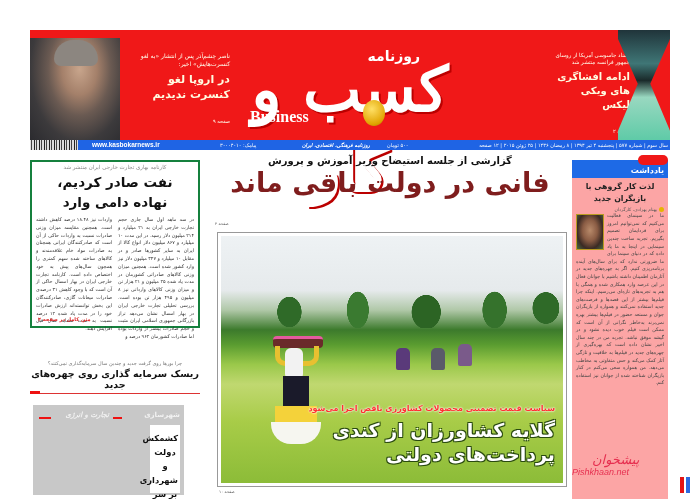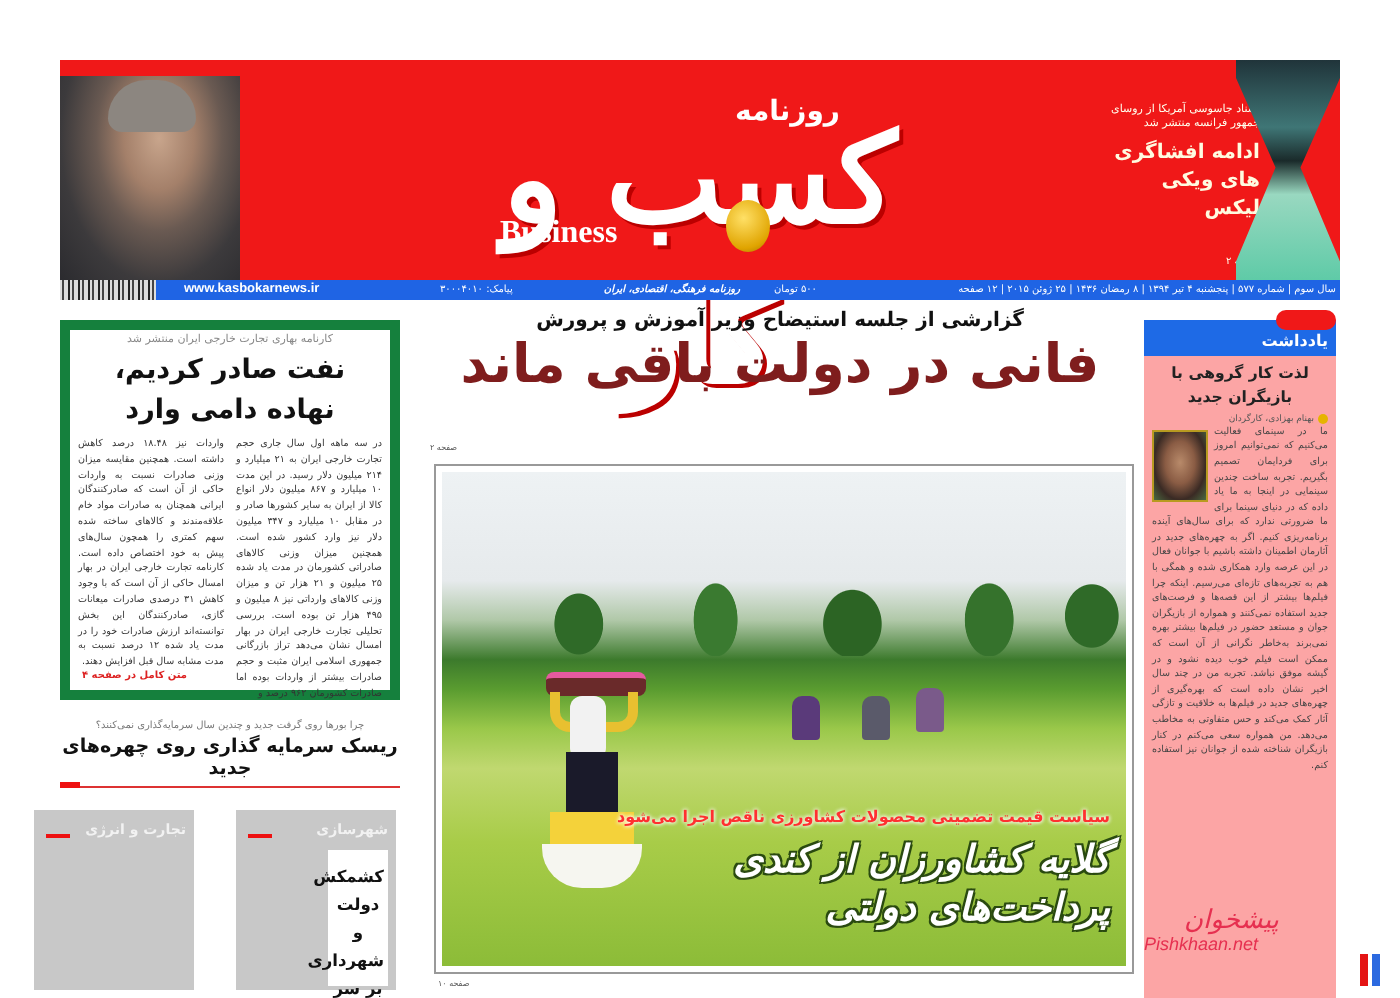--- a/index.html
+++ b/index.html
@@ -34,21 +34,21 @@
   .infobar { position: absolute; left: 30px; top: 140px; width: 640px; height: 10px; background: #1f64e4; color: #fff; font-size: 5px; line-height: 10px; }
   .infobar .barcode { position: absolute; left: 0; top: 0; width: 48px; height: 10px;
     background: repeating-linear-gradient(90deg, #ddd 0 1px, #444 1px 2px, #ddd 2px 4px, #222 4px 5px); }
   .infobar .site { position: absolute; left: 62px; top: 0; font-size: 6.5px; font-weight: bold; font-family: "Liberation Sans", sans-serif; }
   .infobar .sms { position: absolute; left: 190px; top: 0; direction: rtl; }
   .infobar .tagline { position: absolute; left: 230px; width: 110px; top: 0; direction: rtl; text-align: right; font-style: italic; font-weight: bold; }
   .infobar .price { position: absolute; left: 357px; top: 0; direction: rtl; }
   .infobar .issue { position: absolute; left: 410px; top: 0; width: 228px; direction: rtl; text-align: right; white-space: nowrap; overflow: hidden; }
 
   
-  .leftbox { position: absolute; left: 30px; top: 160px; width: 170px; height: 190px; border: 5px solid #15803d; padding: 2px 4px; direction: rtl; text-align: center; }
+  .leftbox { position: absolute; left: 30px; top: 160px; width: 170px; height: 168px; border: 2px solid #15803d; padding: 2px 4px; direction: rtl; text-align: center; }
   .leftbox .kicker { font-size: 5.5px; color: #888; }
   .leftbox .headline { font-size: 13.5px; font-weight: bold; line-height: 20px; margin-top: 2px; color: #111; }
   .leftbox .cols { display: flex; gap: 6px; margin-top: 4px; }
   .leftbox .col { flex: 1; font-size: 4.8px; line-height: 7.8px; text-align: justify; color: #333; }
   .leftbox .more { position: absolute; left: 6px; bottom: 4px; font-size: 5px; color: #d22; font-weight: bold; }
 
   .section2 { position: absolute; left: 30px; top: 360px; width: 170px; direction: rtl; text-align: right; }
   .section2 .kicker { font-size: 5px; color: #777; text-align: center; }
   .section2 .headline { font-size: 9.5px; font-weight: bold; margin-top: 2px; color: #111; text-align: center; }
   .section2 .rule { margin-top: 3px; height: 1px; background: #d33; position: relative; }
@@ -77,21 +77,21 @@
   .photo .farmer { position: absolute; left: 52px; top: 100px; width: 44px; height: 108px; }
   .photo .farmer .basket { position: absolute; left: 0; top: 0; width: 50px; height: 12px; background: #6a2a2a; border-radius: 4px; border-top: 3px solid #e65aa0; }
   .photo .farmer .arms { position: absolute; left: 2px; top: 10px; width: 44px; height: 20px; border: 5px solid #e8c030; border-top: none; border-radius: 0 0 10px 10px; }
   .photo .farmer .scarf { position: absolute; left: 12px; top: 12px; width: 18px; height: 32px; background: #f2f2f2; border-radius: 6px; }
   .photo .farmer .dress { position: absolute; left: 10px; top: 40px; width: 26px; height: 34px; background: #1a1a2a; }
   .photo .farmer .skirt { position: absolute; left: 2px; top: 70px; width: 42px; height: 20px; background: #f4d23a; }
   .photo .farmer .skirt2 { position: absolute; left: -2px; top: 86px; width: 50px; height: 22px; background: #f6f6f0; border-radius: 0 0 20px 20px; }
   .photo .worker { position: absolute; width: 14px; height: 22px; border-radius: 5px 5px 2px 2px; }
   .photo .caption-kicker { position: absolute; right: 8px; top: 168px; font-size: 8px; font-weight: bold; color: #ff3030; text-shadow: 0 0 2px #fff, 0 0 2px #fff; direction: rtl; }
   .photo .caption { position: absolute; right: 8px; top: 182px; font-size: 19px; font-weight: bold; color: #fff; line-height: 24px; direction: rtl;
-    text-shadow: -1px -1px 0 #2a4a10, 1px -1px 0 #2a4a10, -1px 1px 0 #2a4a10, 1px 1px 0 #2a4a10; font-style: italic; }
+    text-shadow: -1px -1px 0 #2a4a10, 1px -1px 0 #2a4a10, -1px 1px 0 #2a4a10, 1px 1px 0 #2a4a10; }
   .photo-pageref { position: absolute; left: 219px; top: 489px; font-size: 4px; color: #555; direction: rtl; }
 
   
   .rightcol { position: absolute; left: 572px; top: 160px; width: 96px; direction: rtl; text-align: right; }
   .rightcol .band { height: 18px; background: #1e6ae6; position: relative; }
   .rightcol .band .redcap { position: absolute; right: 0; top: -5px; width: 30px; height: 10px; border-radius: 6px; background: #f01818; }
   .rightcol .band .label { position: absolute; right: 4px; top: 6px; font-size: 8px; color: #fff; font-weight: bold; }
   .rightcol .body { background: #fca5a5; padding: 3px 4px; height: 322px; }
   .rightcol .headline { font-size: 7.8px; font-weight: bold; color: #222; text-align: center; line-height: 12px; }
   .rightcol .byline { font-size: 4.5px; color: #555; margin-top: 2px; }
@@ -103,20 +103,25 @@
   .watermark .fa { display: block; font-size: 13px; margin-left: 20px; color: #e63050; direction: rtl; }
   .flag { position: absolute; top: 477px; width: 4px; height: 16px; }
 </style>
 </head>
 <body>
 
 <div class="masthead">
   <div class="portrait">
       <div class="hair"></div>
     </div>
+  <div class="left-teaser">
+    <div class="kicker">ناصر چشم‌آذر پس از انتشار «به لغو کنسرت‌هایش» اخیر:</div>
+    <div class="title">در اروپا لغو کنسرت ندیدیم</div>
+    <div class="page">صفحه ۹</div>
+  </div>
   <div class="logo">
     <div class="pre">روزنامه</div>
     <div class="main">کسب و کار</div>
     <div class="coin"></div>
     <div class="latin">Business</div>
   </div>
   <div class="right-teaser">
     <div class="kicker">اسناد جاسوسی آمریکا از روسای جمهور فرانسه منتشر شد</div>
     <div class="title">ادامه افشاگری های ویکی لیکس</div>
     <div class="page">صفحه ۲</div>
@@ -147,26 +152,26 @@
 </div>
 
 <div class="section2">
   <div class="kicker">چرا بورها روی گرفت جدید و چندین سال سرمایه‌گذاری نمی‌کنند؟</div>
   <div class="headline">ریسک سرمایه گذاری روی چهره‌های جدید</div>
   <div class="rule">
       <div class="mark"></div>
     </div>
 </div>
 
-<div class="card" style="left:118px;padding-left:46px;">
+<div class="card" style="left:104px;padding-left:46px;">
   <div class="tag">شهرسازی</div>
   <div class="tag-mark"></div>
   <div class="body">کشمکش دولت و شهرداری بر سر ساخت مصلی</div>
 </div>
-<div class="card" style="left:17px;">
+<div class="card" style="left:33px;font-style:italic;">
   <div class="tag">تجارت و انرژی</div>
   <div class="tag-mark"></div>
 </div>
 
 <div class="center">
   <div class="kicker">گزارشی از جلسه استیضاح وزیر آموزش و پرورش</div>
   <div class="headline">فانی در دولت باقی ماند</div>
   <div class="pageref">صفحه ۲</div>
 </div>
 

